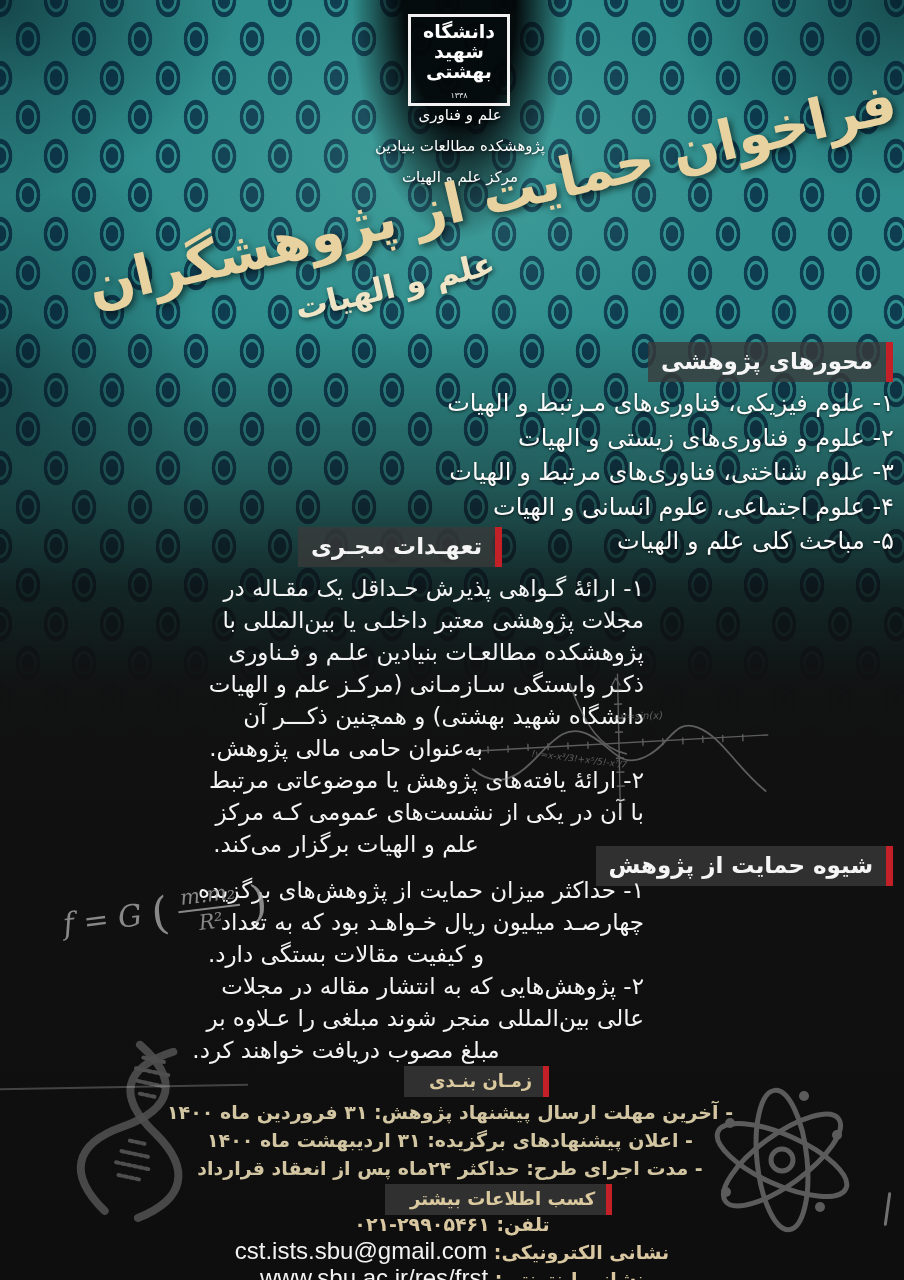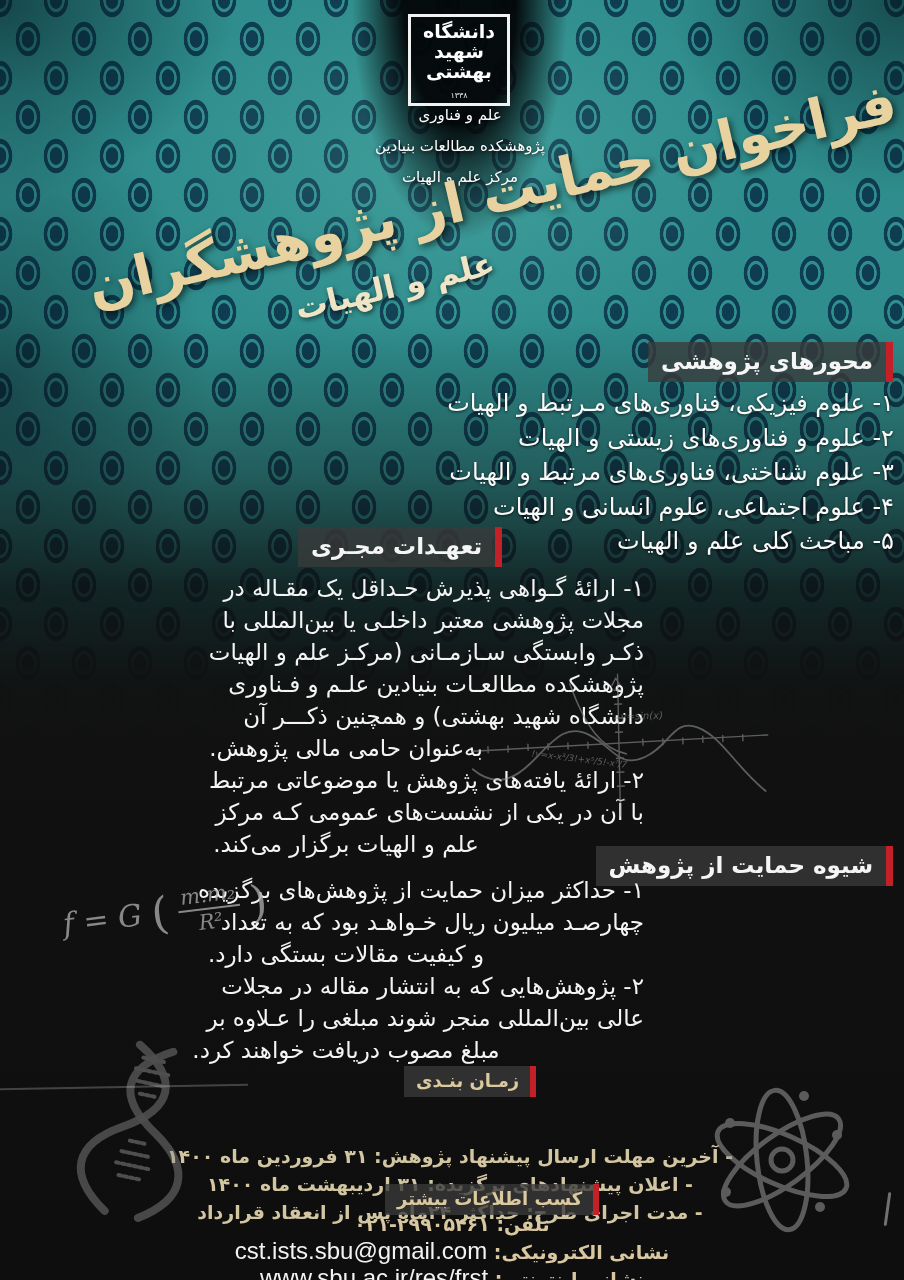--- a/index.html
+++ b/index.html
@@ -73,40 +73,40 @@
   }
   
   .sec-header{
     position:absolute;display:inline-flex;align-items:stretch;direction:ltr;
   }
   .sec-header .lbl{
     background:rgba(58,58,58,.78);color:#f5f5f5;font-weight:bold;
     font-size:23px;line-height:28px;padding:5px 13px 7px 13px;white-space:nowrap;
   }
   .sec-header .bar{width:7px;background:#c32127;}
-  .sec-header.small .lbl{font-size:18px;line-height:21px;padding:4px 11px 6px 12px;color:#dbca9f;}
+  .sec-header.small .lbl{font-size:18px;line-height:21px;padding:4px 11px 6px 25px;color:#dbca9f;}
   .sec-header.small .bar{width:6px;}
   
   .axes-list{
     position:absolute;right:10px;top:386px;width:600px;
     text-align:right;color:#fafafa;font-size:24px;line-height:34.5px;
     text-shadow:0 1px 3px rgba(0,0,0,.7);
   }
   .axes-list div{white-space:nowrap;}
   .para{
     position:absolute;left:48px;width:596px;
     color:#f4f4f4;font-size:23px;line-height:32px;text-align:right;
   }
   .para div{white-space:nowrap;}
   .para .center{text-align:center;}
   .commit-text{top:572px;}
   .support-text{top:874px;}
   .timeline-list{
     position:absolute;left:140px;top:1098px;width:620px;
-    text-align:center;color:#d2c5a2;font-weight:bold;font-size:19px;line-height:28px;margin-top:44px;
+    text-align:center;color:#d2c5a2;font-weight:bold;font-size:19px;line-height:28px;
   }
   .timeline-list div{white-space:nowrap;}
   .contact-lines{
     position:absolute;left:172px;top:1212px;width:560px;
     text-align:center;color:#d8c7a0;font-size:19px;line-height:25.5px;font-weight:bold;
   }
   .contact-lines .latin{
     font-family:"Liberation Sans",sans-serif;color:#f2f2f2;font-weight:normal;font-size:24px;
   }
   .contact-lines .phone-num{color:#d8c7a0;}
@@ -174,22 +174,22 @@
     <div>۵- مباحث کلی علم و الهیات</div>
   </div>
 
   <div class="sec-header" style="left:298px;top:527px;">
     <span class="lbl">تعهـدات مجـری</span>
     <span class="bar"></span>
   </div>
   <div class="para commit-text">
     <div>۱- ارائهٔ گـواهی پذیرش حـداقل یک مقـاله در</div>
     <div>مجلات پژوهشی معتبر داخلـی یا بین‌المللی با</div>
+    <div>پژوهشکده مطالعـات بنیادین علـم و فـناوری</div>
     <div>ذکـر وابستگی سـازمـانی (مرکـز علم و الهیات</div>
-    <div>پژوهشکده مطالعـات بنیادین علـم و فـناوری</div>
     <div>دانشگاه شهید بهشتی) و همچنین ذکـــر آن</div>
     <div class="center">به‌عنوان حامی مالی پژوهش.</div>
     <div>۲- ارائهٔ یافته‌های پژوهش یا موضوعاتی مرتبط</div>
     <div>با آن در یکی از نشست‌های عمومی کـه مرکز</div>
     <div class="center">علم و الهیات برگزار می‌کند.</div>
   </div>
 
   <div class="sec-header" style="right:11px;top:822px;margin-top:24px;">
     <span class="lbl">شیوه حمایت از پژوهش</span>
     <span class="bar"></span>

